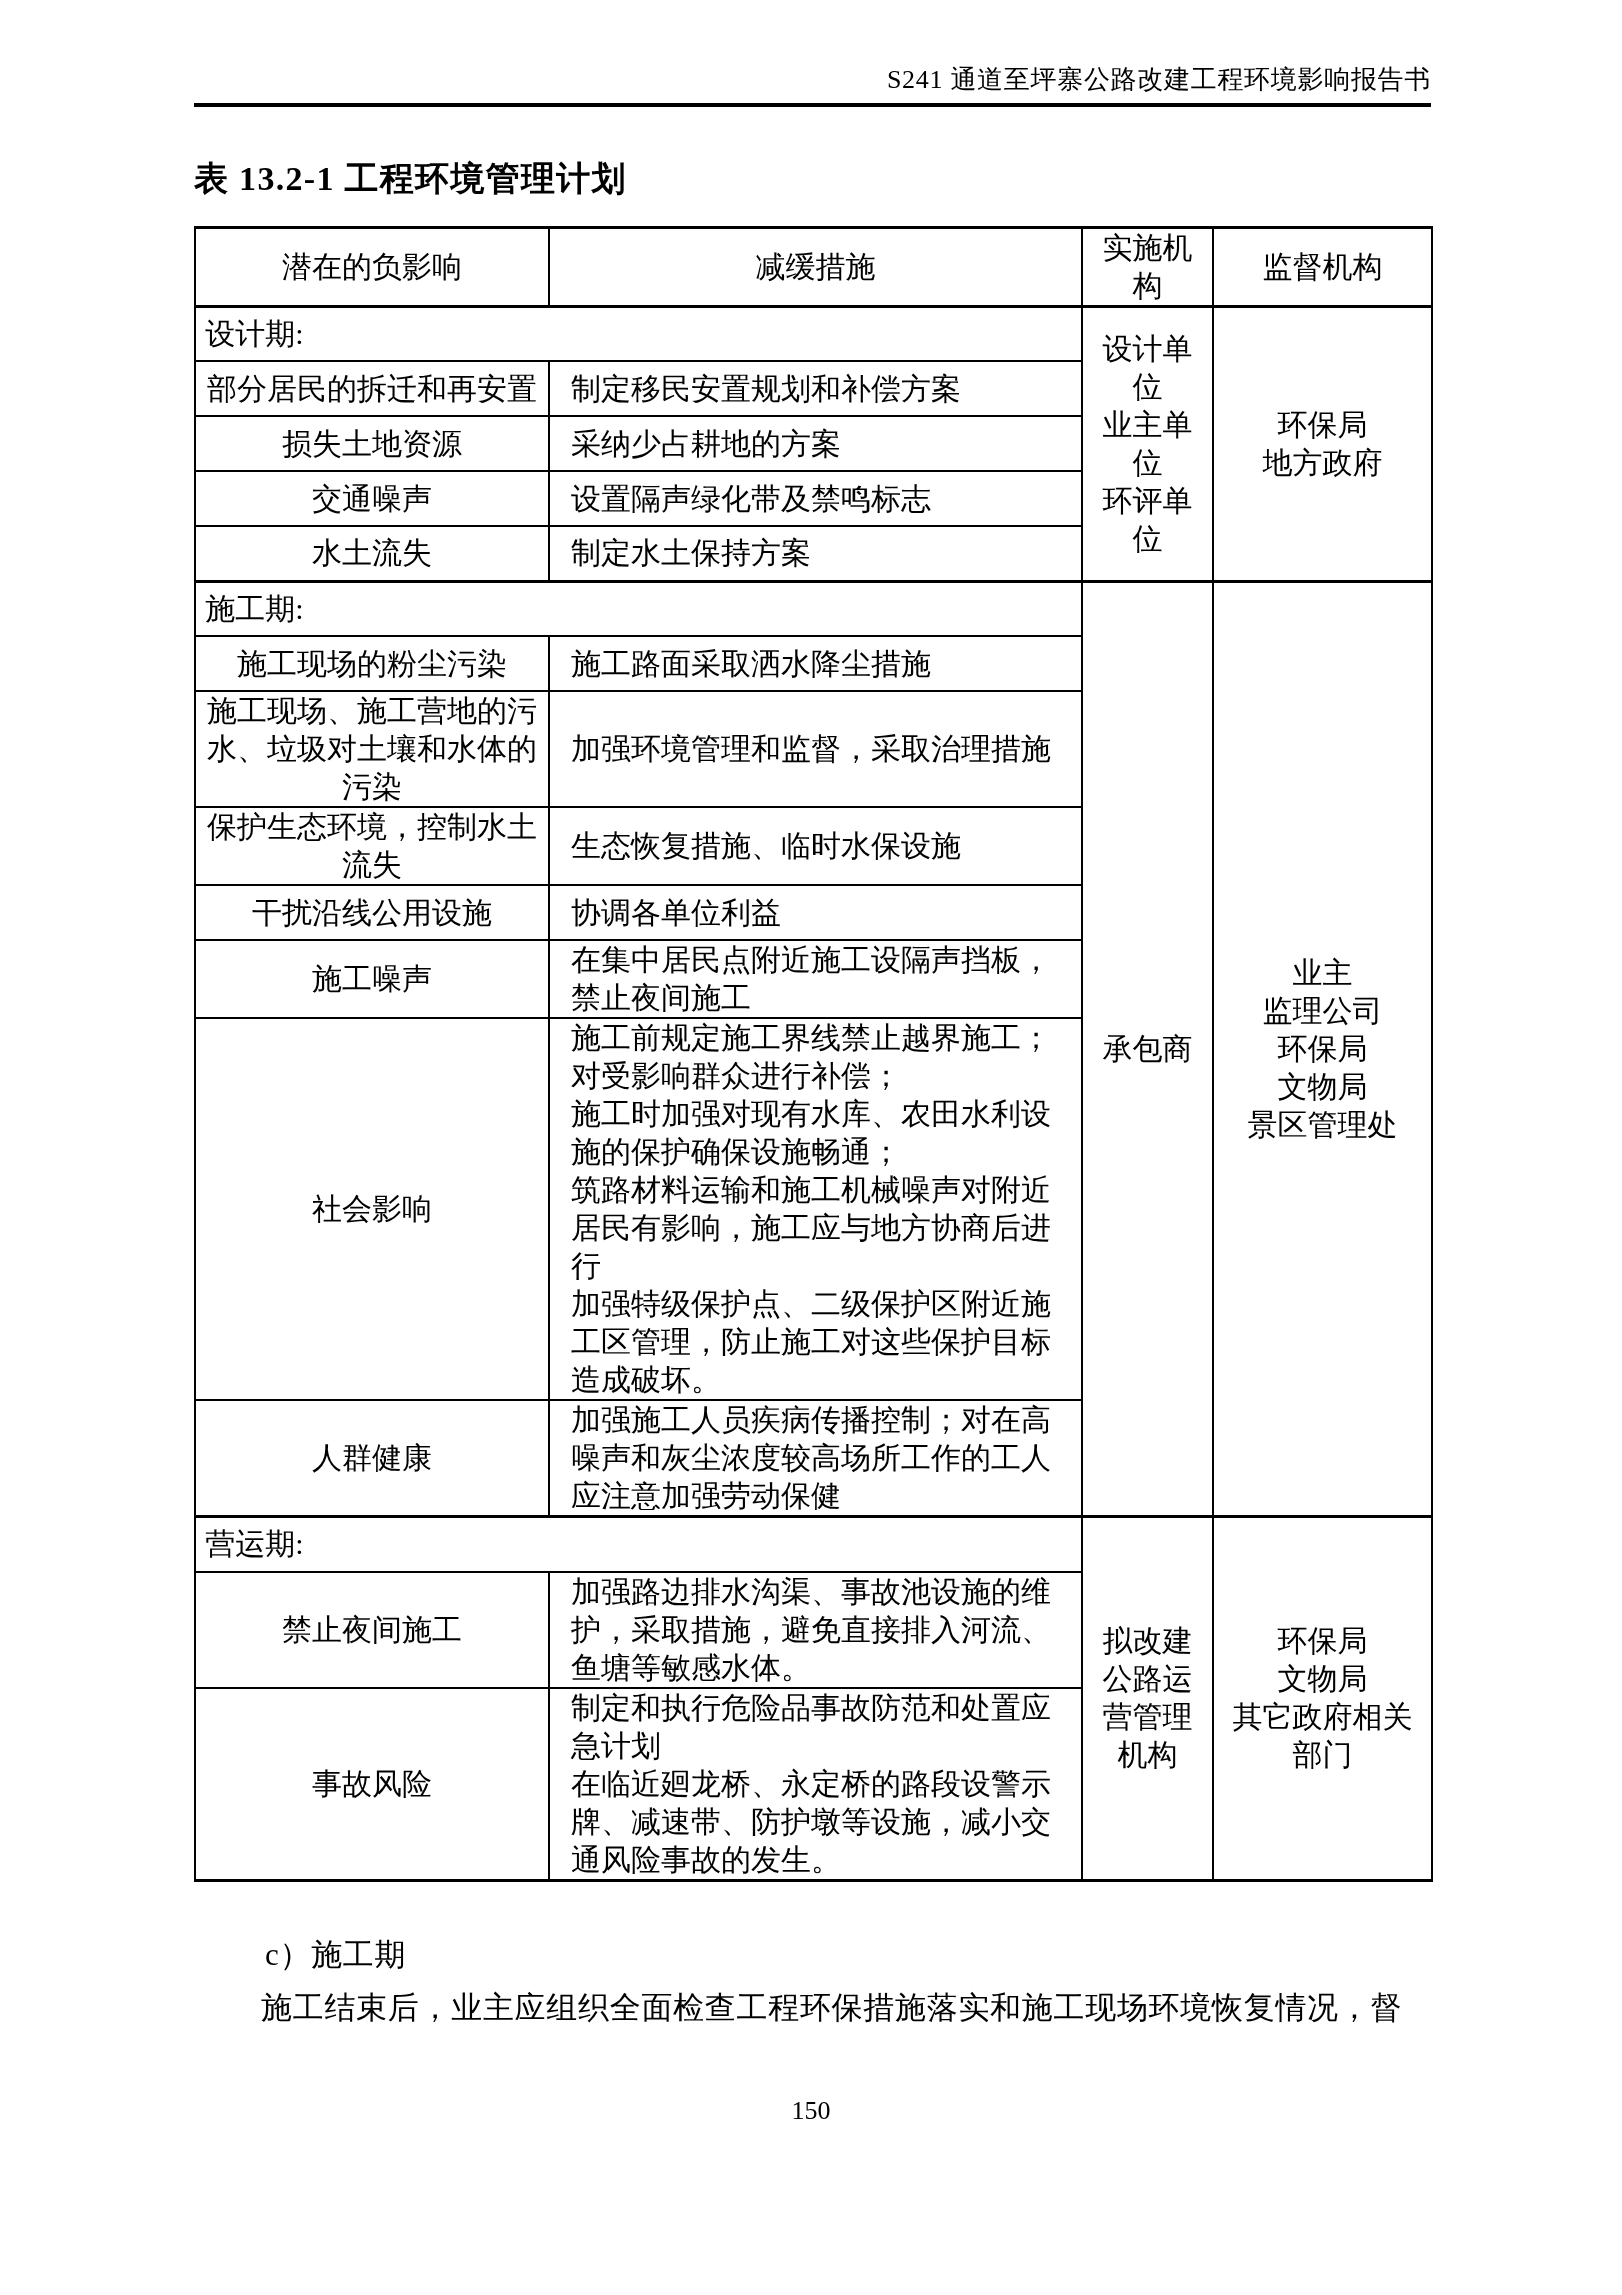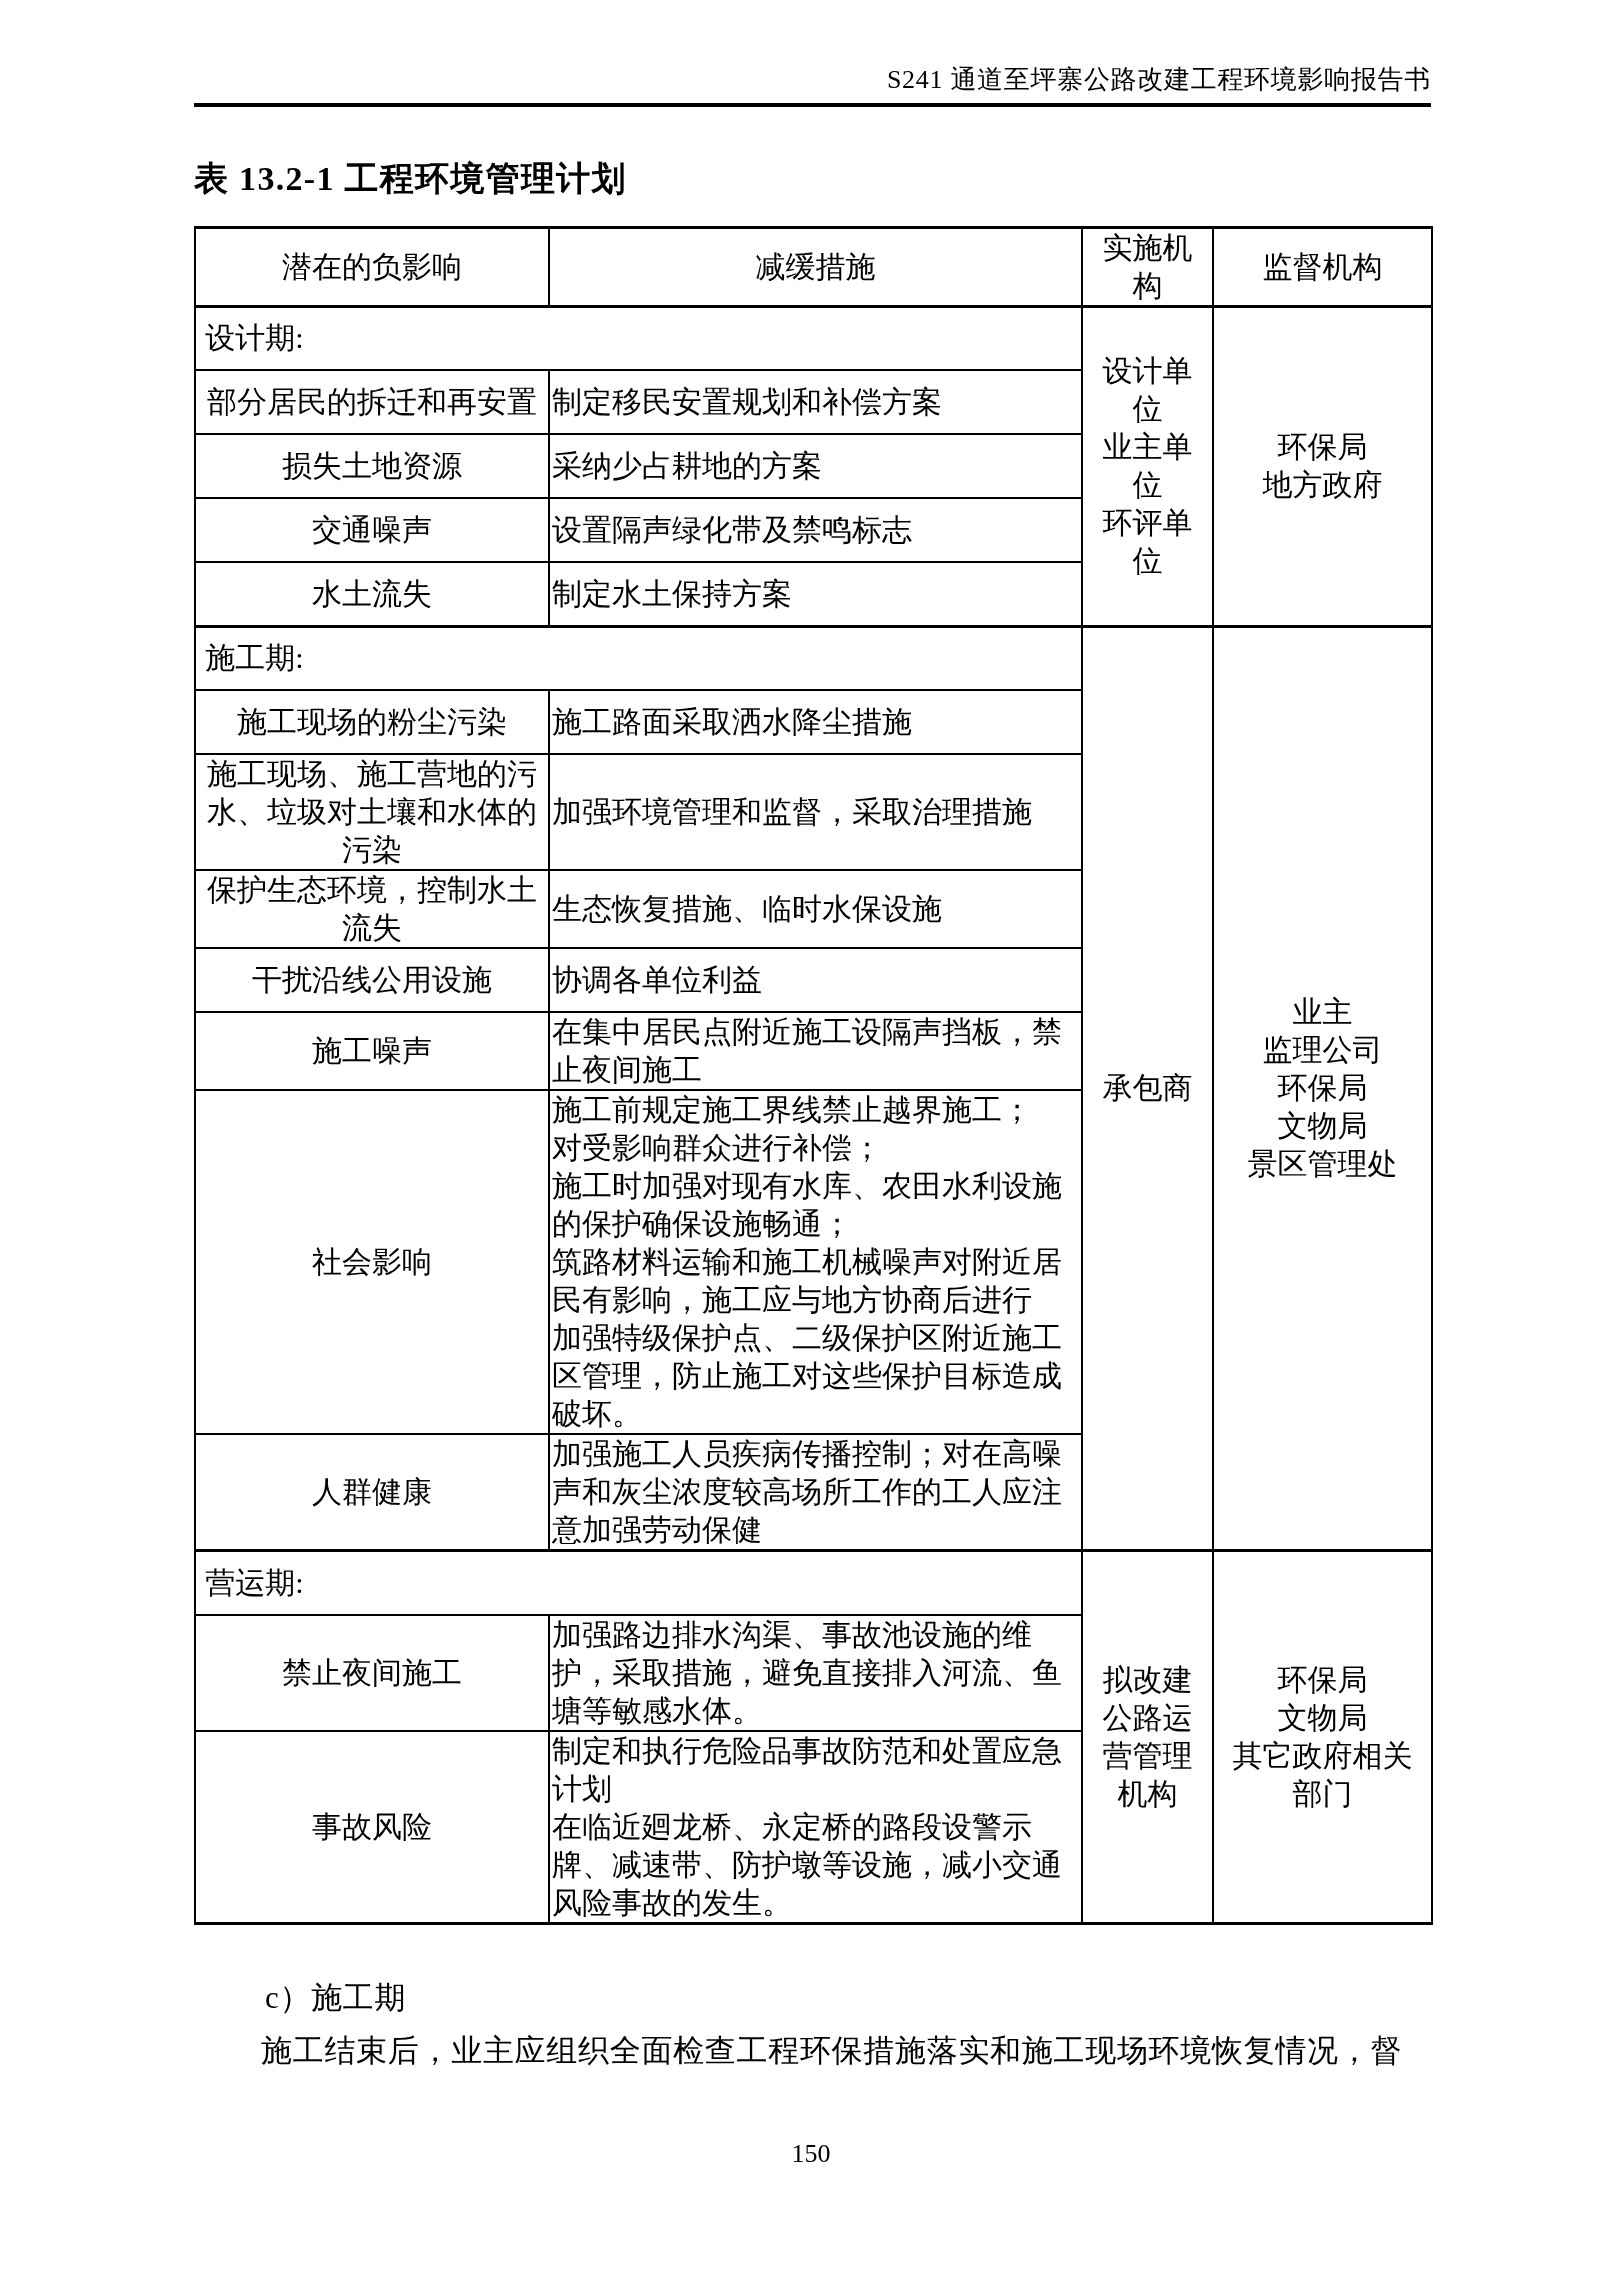--- a/index.html
+++ b/index.html
@@ -48,26 +48,26 @@
     font-size: 30px;
     font-weight: normal;
     line-height: 38px;
     vertical-align: middle;
     padding: 0 5.2px;
     white-space: pre-line;
     word-break: break-all;
     overflow-wrap: anywhere;
     text-align: center;
   }
-  table.emp tr { height: 64px; }
+  table.emp tr { height: 55px; }
   table.emp tr.hdr { height: 52px; }
   table.emp tr.hdr th { border-bottom-width: 3.3px; }
   table.emp tr.sec td { border-top-width: 3.3px; }
   table.emp td.seclab { text-align: left; padding-left: 9.2px; }
-  table.emp td.measure { text-align: left; padding-left: 2px; padding-right: 6.5px; }
+  table.emp td.measure { text-align: left; padding-left: 21px; padding-right: 6.5px; }
   .body-text {
     margin-top: 46px;
     font-size: 31px;
     line-height: 53px;
     text-align: justify;
     letter-spacing: 0.7px;
     word-break: break-all;
     overflow-wrap: anywhere;
   }
   .body-text .sub-heading { text-indent: 71px; text-align: left; }

